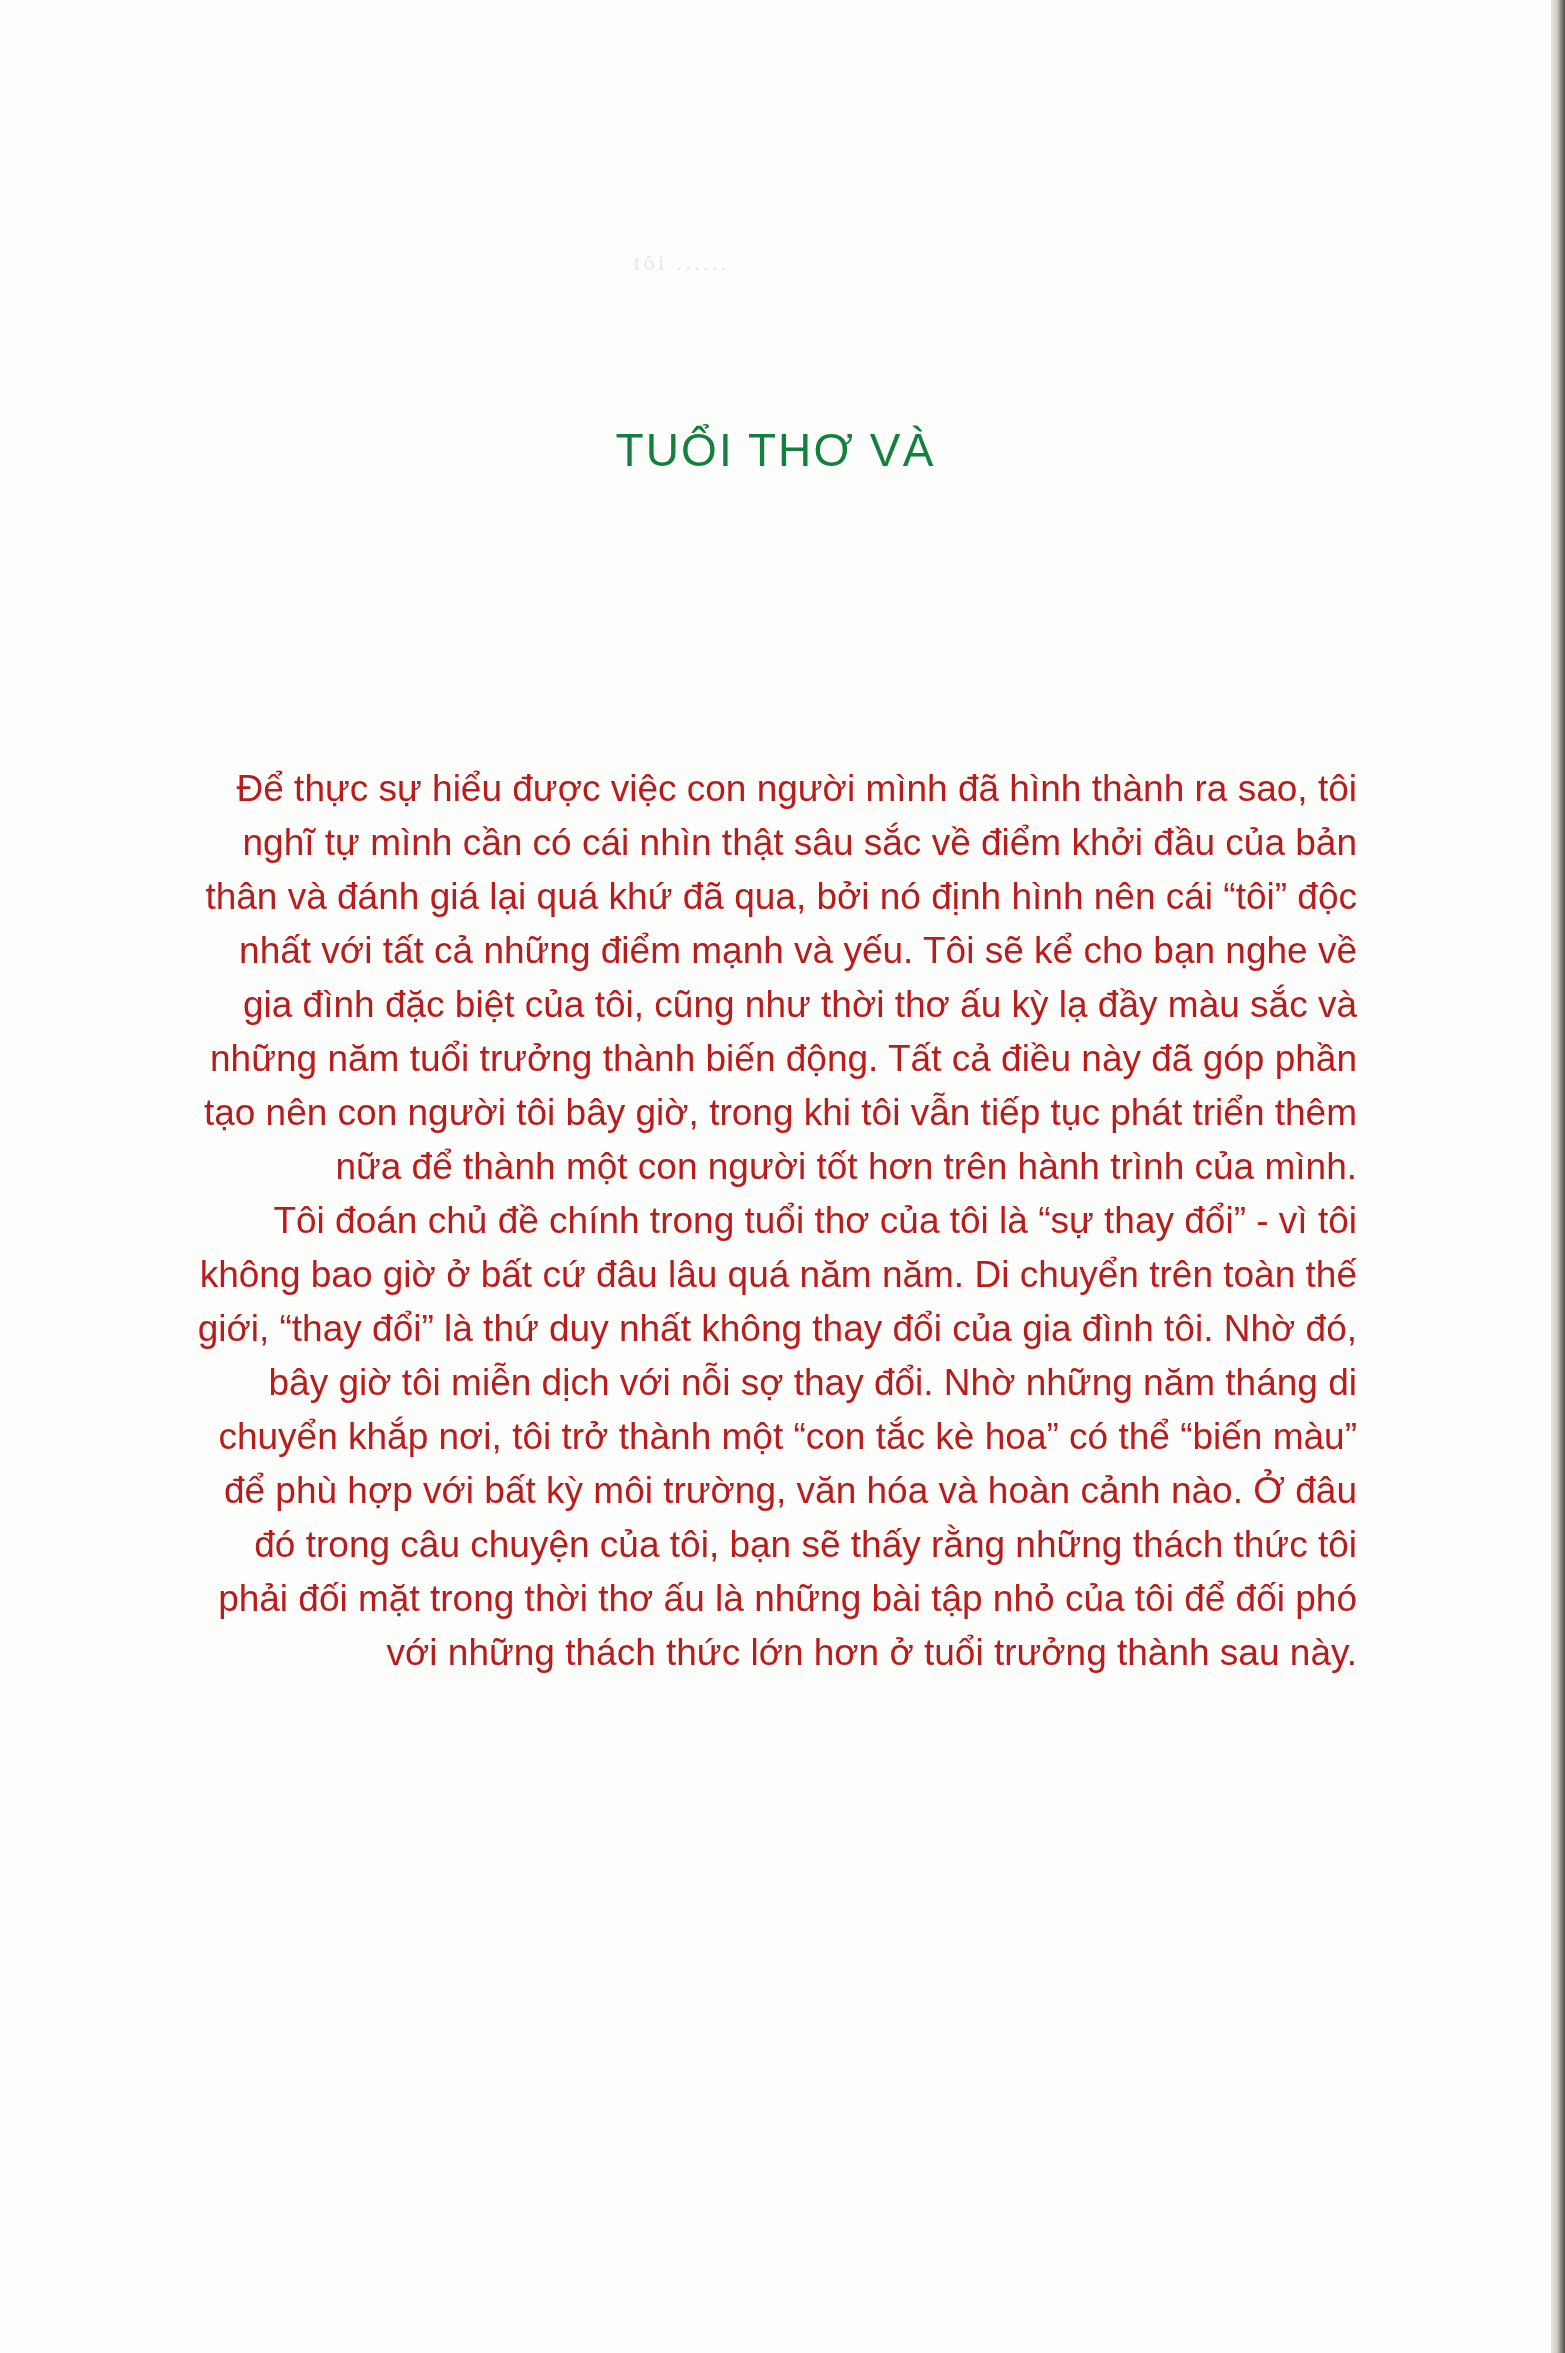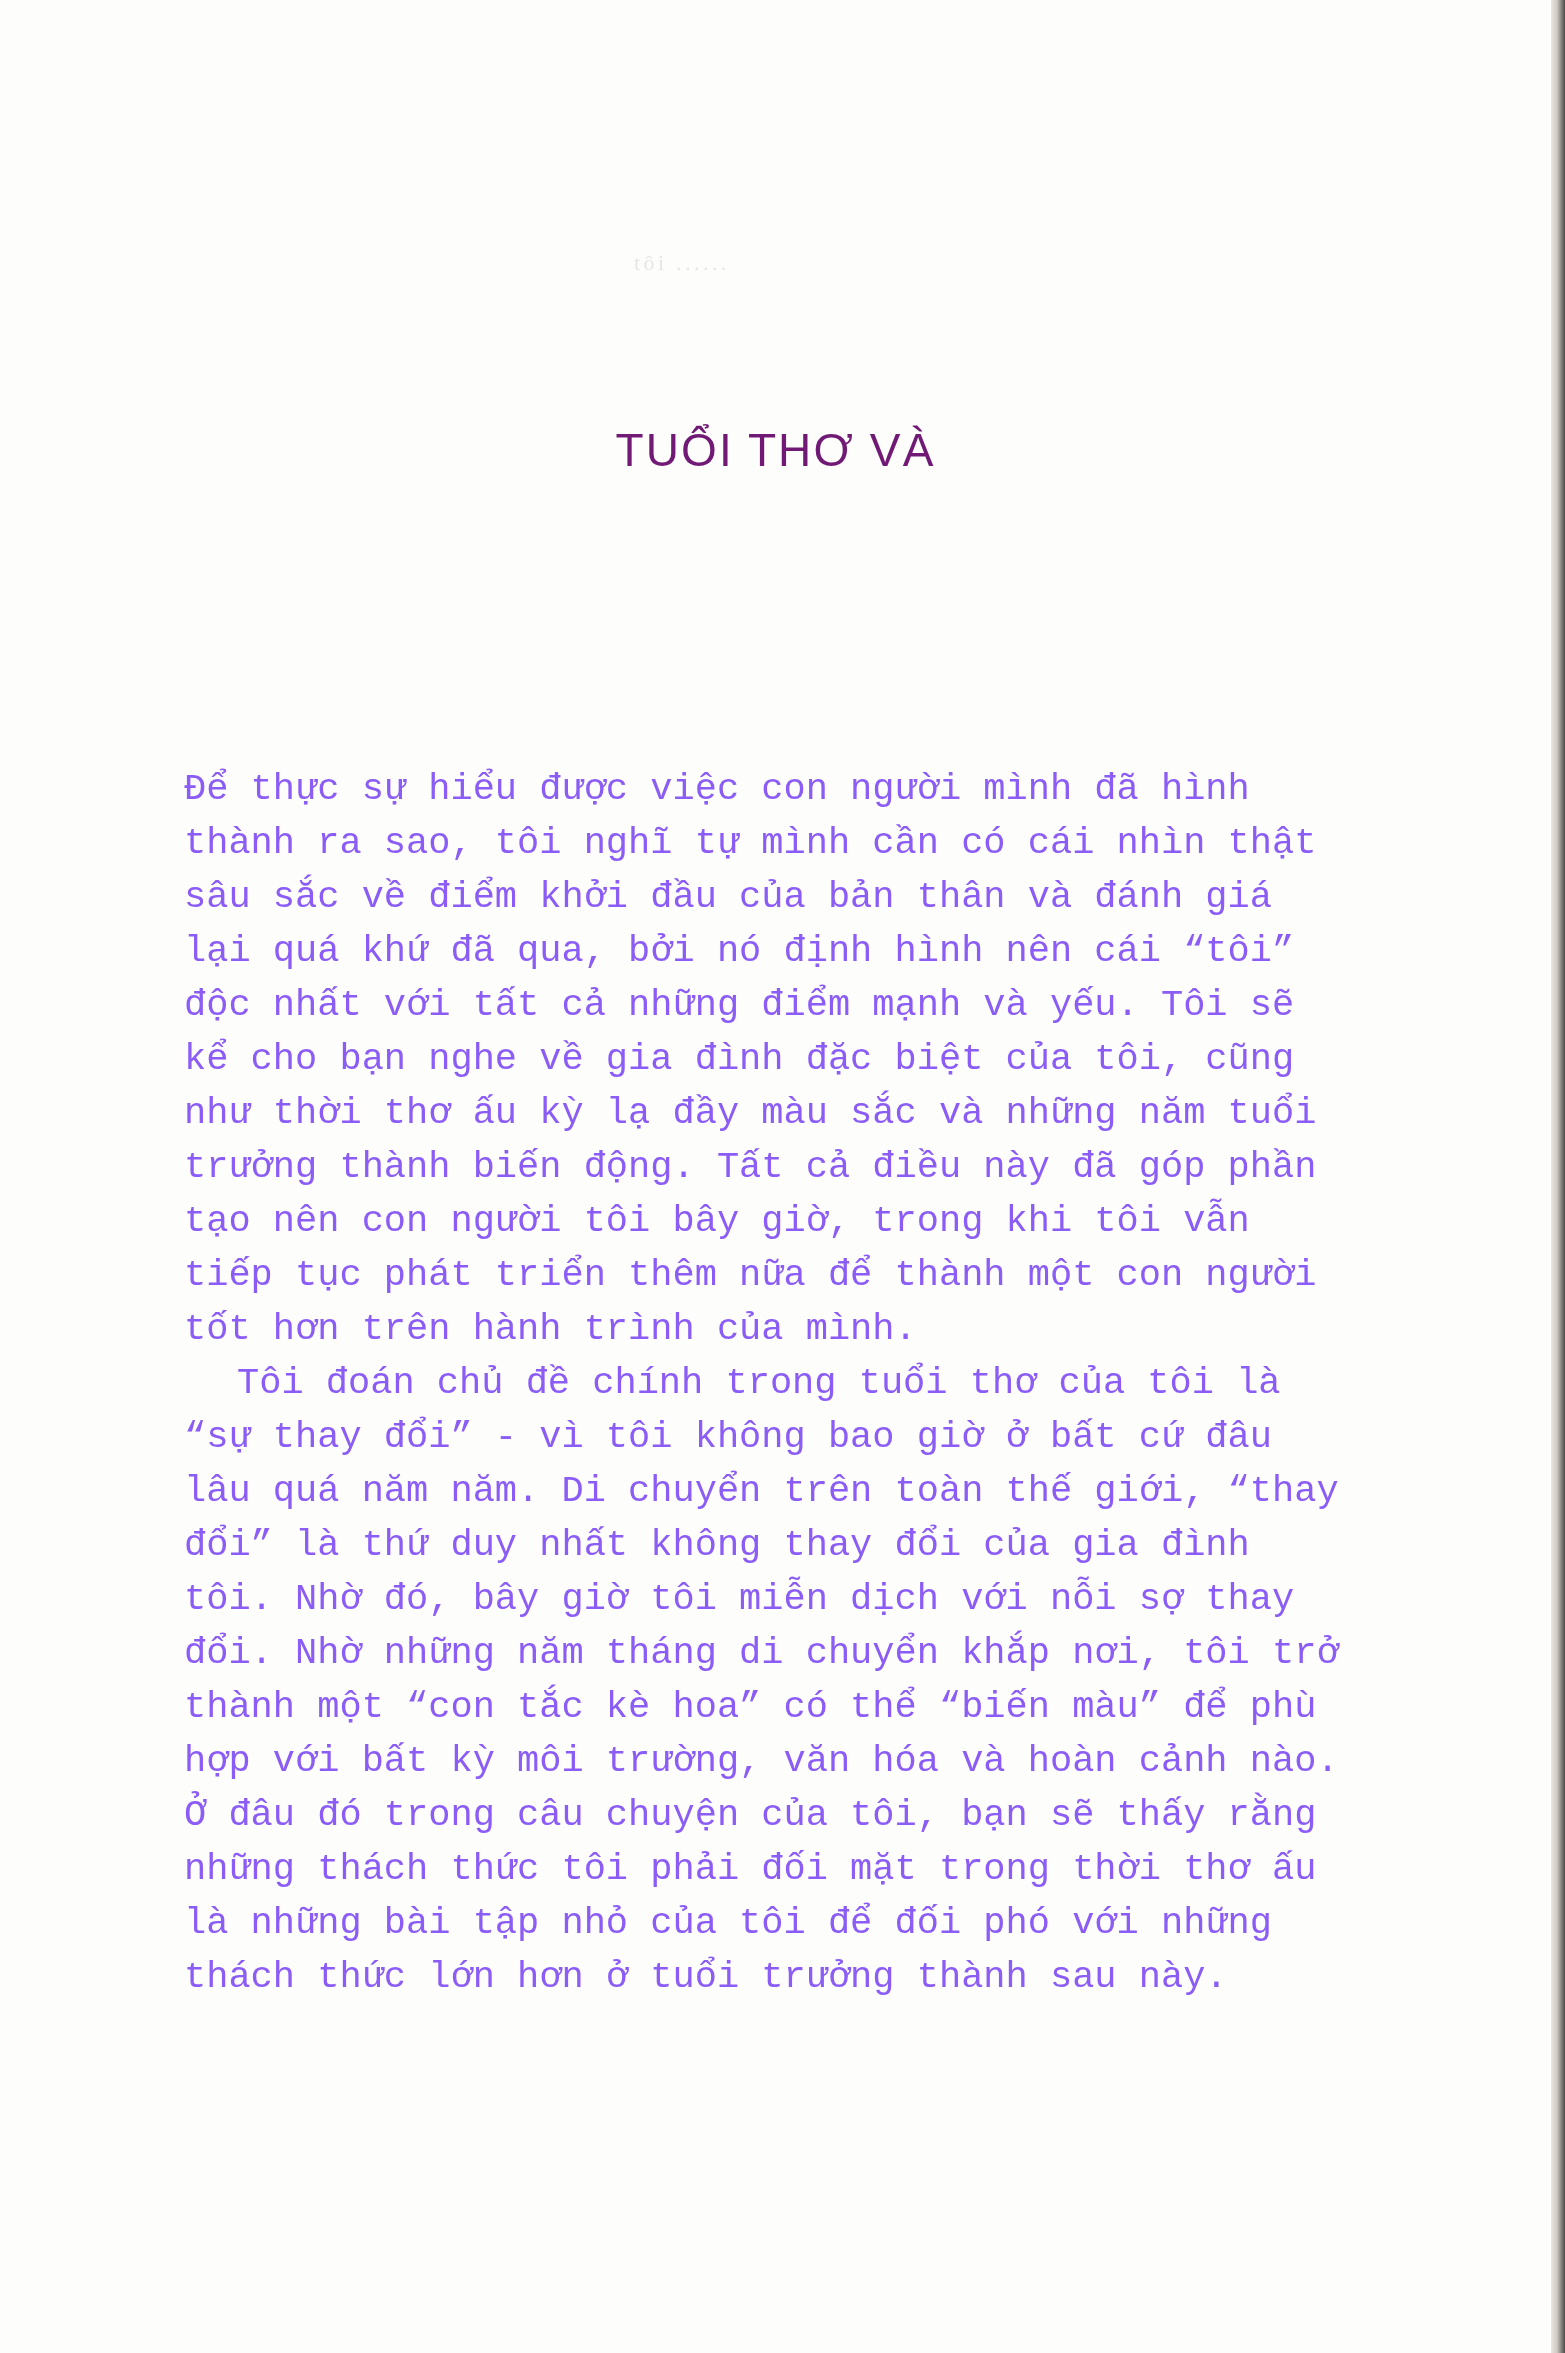--- a/index.html
+++ b/index.html
@@ -48,40 +48,40 @@
     white-space: nowrap;
     pointer-events: none;
   }
 
   .chapter-title {
     position: absolute;
     left: 180px;
     top: 390px;
     width: 1191px;
     text-align: center;
-    color: #701a75;
+    color: #15803d;
     font-family: "Liberation Sans", sans-serif;
     font-size: 46px;
     line-height: 1.28;
     letter-spacing: 2.1px;
     font-weight: 400;
   }
   .chapter-title .line1 { display: block; }
   .chapter-title .line2 { display: block; }
 
   .body-text {
     position: absolute;
     left: 184px;
     top: 762px;
     width: 1173px;
-    color: #8b5cf6;
+    color: #b91c1c;
     font-size: 37px;
     line-height: 54px;
-    text-align: left;
-    font-family: Liberation Mono, monospace;
+    text-align: right;
+    font-family: Liberation Sans, sans-serif;
   }
   .body-text p {
     margin: 0;
   }
   .body-text p.indent {
     text-indent: 53px;
   }
 </style>
 </head>
 <body>

